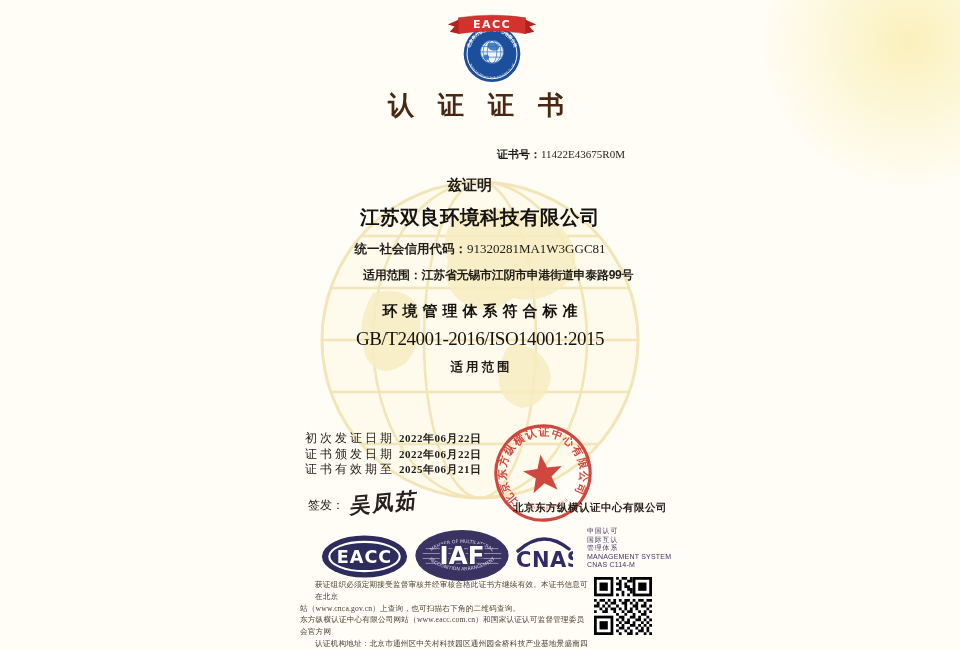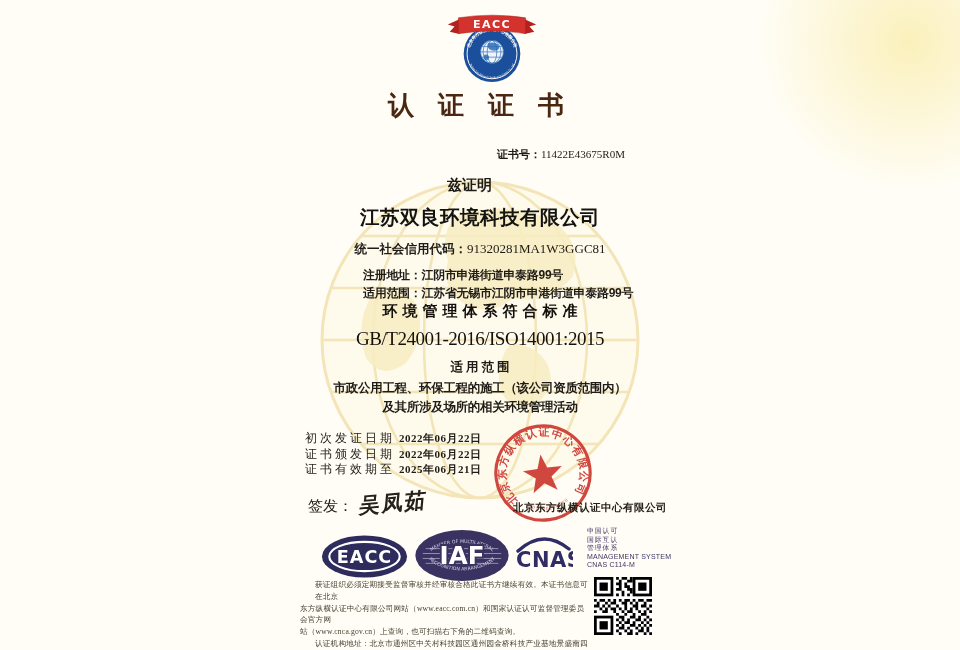--- a/index.html
+++ b/index.html
@@ -41,21 +41,21 @@
   .scope { top:379px; font-size:12.5px; font-weight:bold; line-height:19px; letter-spacing:-0.3px; }
 
   .dates { left:305px; top:430px; }
   .date-row { display:flex; align-items:baseline; height:15.5px; }
   .date-label { width:94px; font-size:12px; font-weight:normal; letter-spacing:3px; }
   .date-value { font-size:11px; font-weight:bold; letter-spacing:.5px; }
 
   .seal { left:489px; top:419px; opacity:.93; transform:rotate(-8deg); }
 
   .sig-row { left:308px; top:489px; display:flex; align-items:flex-start; }
-  .sig-label { font-size:15px; padding-top:8px; }
+  .sig-label { font-size:12px; padding-top:8px; }
   .signature { display:inline-block; font-size:21px; font-weight:bold; color:#26211c;
                transform:rotate(-5deg) skewX(-10deg); margin-left:6px; letter-spacing:2px; }
 
   .issuer { left:513px; top:501px; font-size:10.5px; font-weight:bold; letter-spacing:.5px; color:#262018; }
 
   .logo-eacc { left:320px; top:534px; }
   .logo-iaf  { left:413px; top:529px; }
   .logo-cnas { left:515px; top:536px; }
 
   .cnas-text { left:587px; top:527px; color:#3c3566; line-height:8.5px; }
@@ -140,34 +140,29 @@
 
   <div class="abs hereby sans">兹证明</div>
 
   <div class="abs centered company sans">江苏双良环境科技有限公司</div>
 
   <div class="abs centered credit">
     <span class="lbl">统一社会信用代码：</span><span class="val">91320281MA1W3GGC81</span>
   </div>
 
   <div class="abs addr sans">
-    <div><span>注册地址：</span><span>江阴市申港街道申泰路99号</span></div>
     <div><span>适用范围：</span><span>江苏省无锡市江阴市申港街道申泰路99号</span></div>
   </div>
 
   <div class="abs centered system">环境管理体系符合标准</div>
 
   <div class="abs centered standard">GB/T24001-2016/ISO14001:2015</div>
 
   <div class="abs centered scope-title">适用范围</div>
 
-  <div class="abs centered scope sans">
-    <div>市政公用工程、环保工程的施工（该公司资质范围内）</div>
-    <div>及其所涉及场所的相关环境管理活动</div>
-  </div>
 
   <div class="abs dates">
     <div class="date-row">
       <span class="date-label">初次发证日期</span>
       <span class="date-value">2022年06月22日</span>
     </div>
     <div class="date-row">
       <span class="date-label">证书颁发日期</span>
       <span class="date-value">2022年06月22日</span>
     </div>
@@ -234,22 +229,22 @@
   <div class="abs cnas-text">
     <div class="cn">中国认可</div>
     <div class="cn">国际互认</div>
     <div class="cn">管理体系</div>
     <div class="en">MANAGEMENT SYSTEM</div>
     <div class="en">CNAS C114-M</div>
   </div>
 
   <div class="abs fineprint">
     <div class="indent">获证组织必须定期接受监督审核并经审核合格此证书方继续有效。本证书信息可在北京</div>
+    <div>站（www.cnca.gov.cn）上查询，也可扫描右下角的二维码查询。</div>
     <div>东方纵横认证中心有限公司网站（www.eacc.com.cn）和国家认证认可监督管理委员会官方网</div>
-    <div>站（www.cnca.gov.cn）上查询，也可扫描右下角的二维码查询。</div>
     <div class="indent">认证机构地址：北京市通州区中关村科技园区通州园金桥科技产业基地景盛南四街17号</div>
 
   </div>
 
   <svg class="abs qr" width="58" height="58" viewBox="0 0 21 21">
     <rect width="21" height="21" fill="#ffffff"></rect>
     <g fill="#000000">
       <rect x="0" y="0" width="7" height="7"></rect>
         <rect x="14" y="0" width="7" height="7"></rect>
         <rect x="0" y="14" width="7" height="7"></rect>

